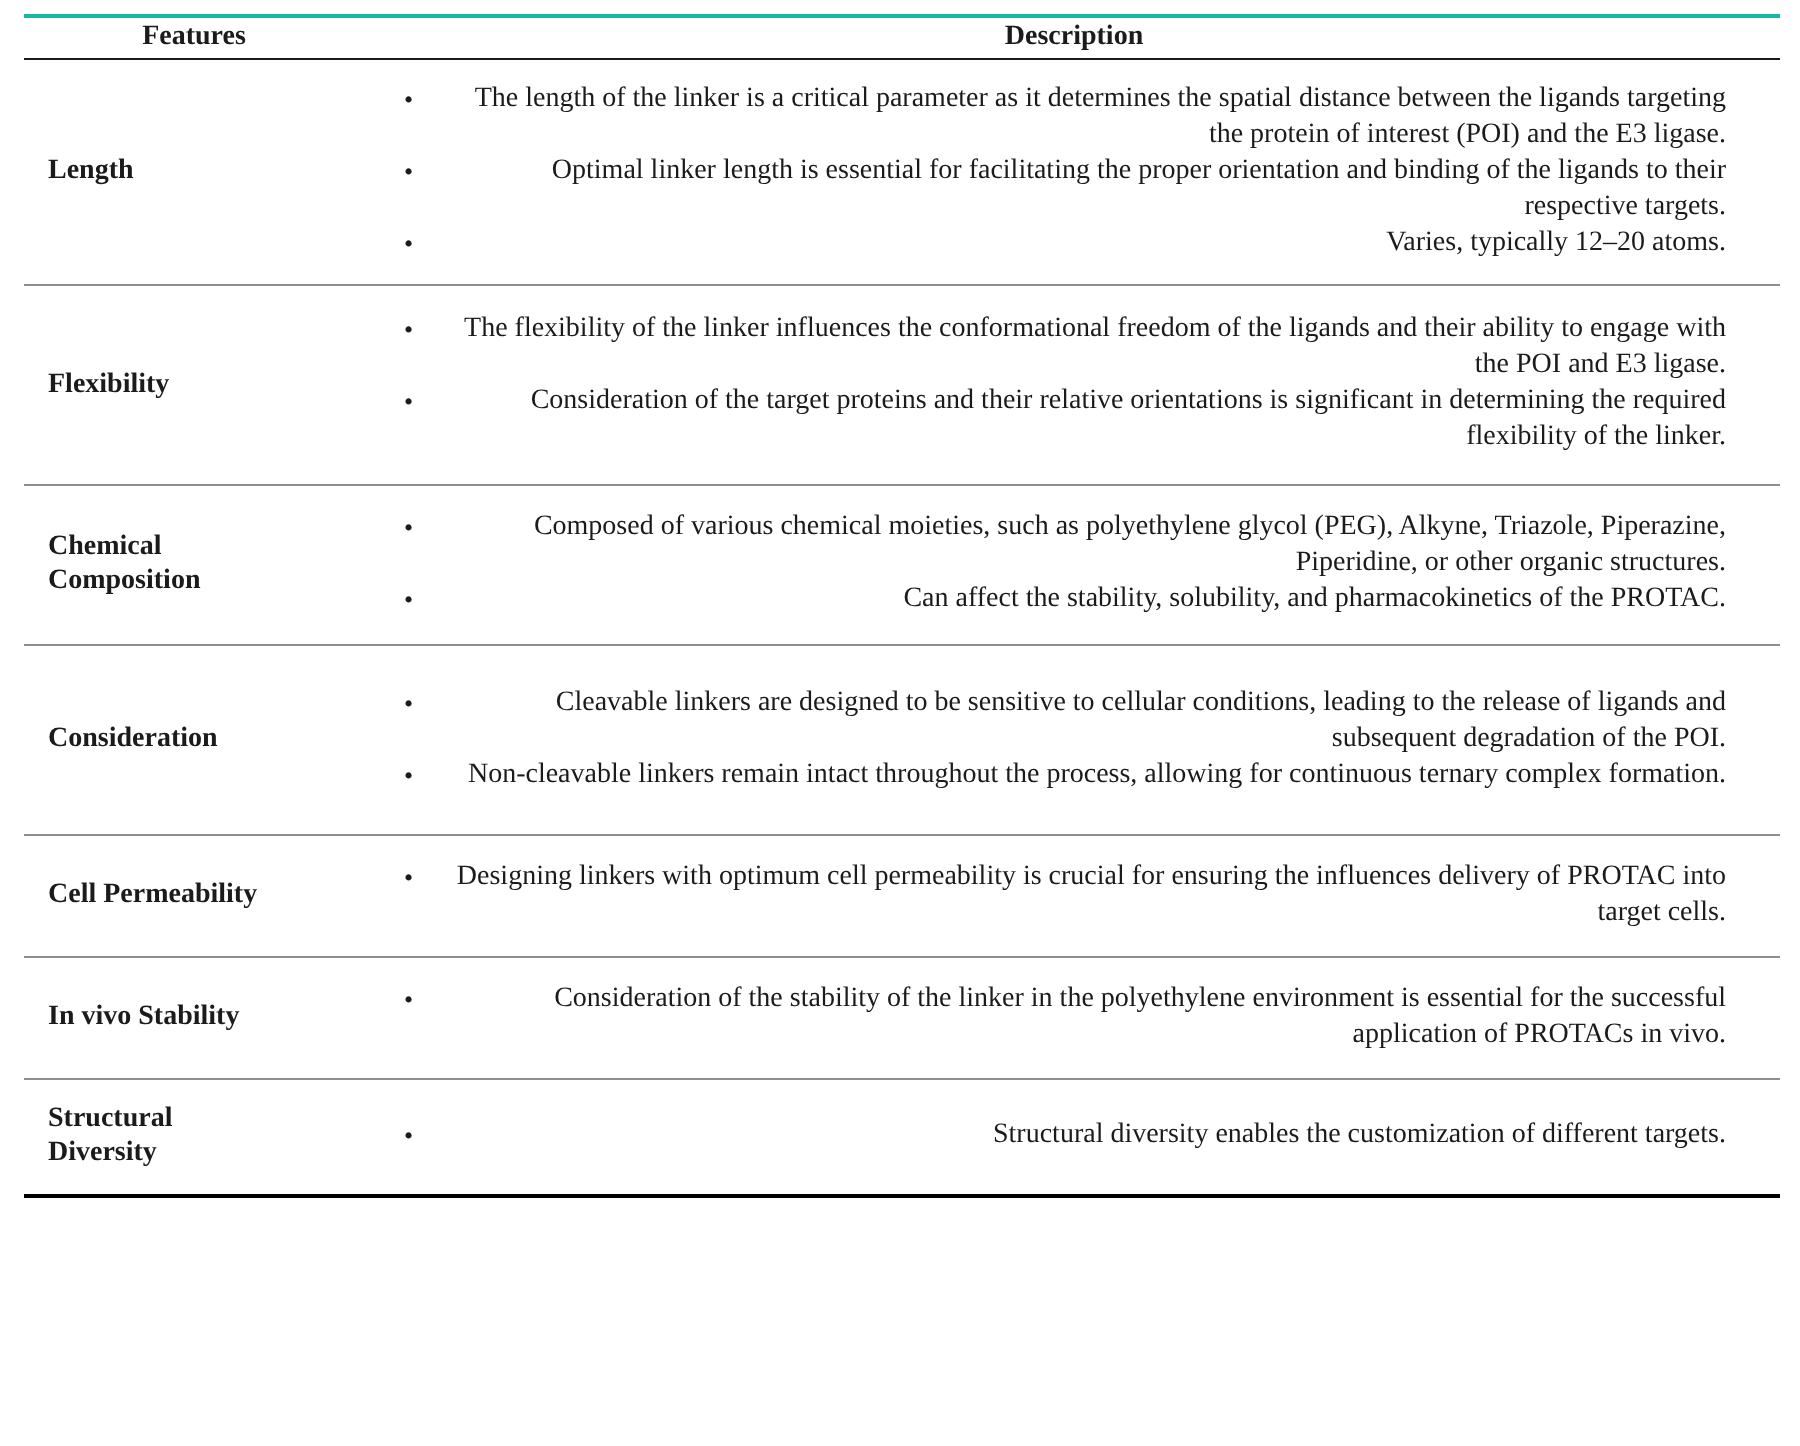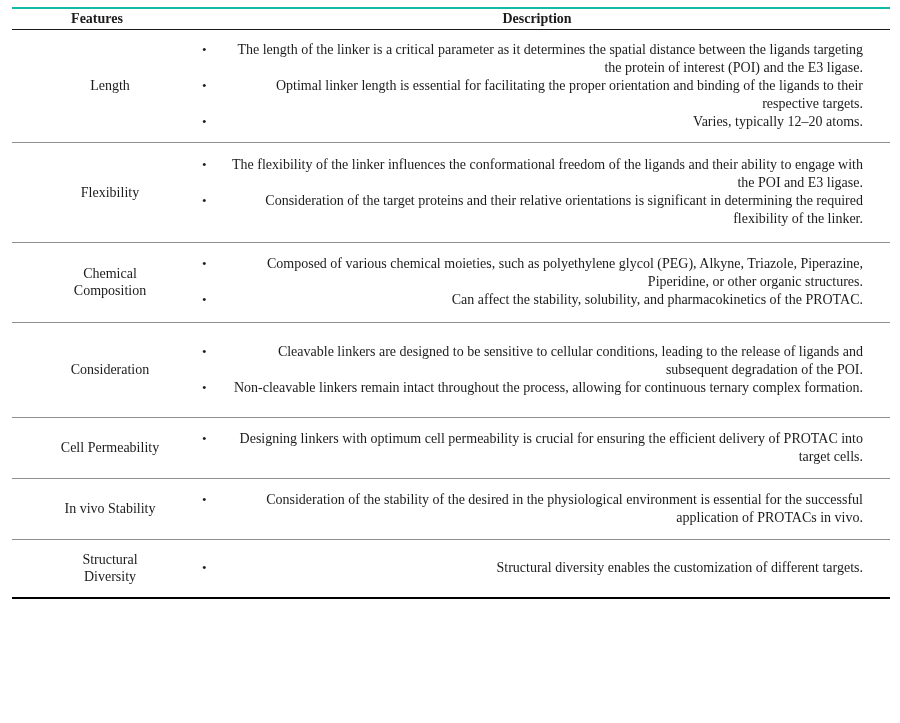--- a/index.html
+++ b/index.html
@@ -54,26 +54,25 @@
   tbody tr:nth-child(1) { height: 113px; }
   tbody tr:nth-child(2) { height: 100px; }
   tbody tr:nth-child(3) { height: 80px; }
   tbody tr:nth-child(4) { height: 95px; }
   tbody tr:nth-child(5) { height: 61px; }
   tbody tr:nth-child(6) { height: 61px; }
   tbody tr:nth-child(7) { height: 59px; }
   tbody tr:nth-child(8) { height: 60px; }
   tbody tr:nth-child(9) { height: 28px; }
   td.feature {
-    font-weight: normal;
+    font-weight: bold;
     font-size: 14px;
     line-height: 17px;
     padding-left: 12px;
     white-space: pre-line;
-    text-align: center;
   }
   td.desc ul {
     list-style: none;
     margin: 0;
     padding: 0;
   }
   td.desc li {
     display: flex;
     align-items: flex-start;
   }
@@ -174,35 +173,35 @@
           </ul>
         </td>
       </tr>
 
       <tr>
         <td class="feature">Cell Permeability</td>
         <td class="desc">
           <ul>
             <li>
               <span class="bullet">•</span>
-              <span class="txt">Designing linkers with optimum cell permeability is crucial for ensuring the efficient delivery of PROTAC into target cells.</span>
+              <span class="txt">Designing linkers with optimum cell permeability is crucial for ensuring the influences delivery of PROTAC into target cells.</span>
             </li>
           </ul>
         </td>
       </tr>
 
 
 
       <tr>
         <td class="feature">In vivo Stability</td>
         <td class="desc">
           <ul>
             <li>
               <span class="bullet">•</span>
-              <span class="txt">Consideration of the stability of the desired in the physiological environment is essential for the successful application of PROTACs in vivo.</span>
+              <span class="txt">Consideration of the stability of the linker in the polyethylene environment is essential for the successful application of PROTACs in vivo.</span>
             </li>
           </ul>
         </td>
       </tr>
 
       <tr>
         <td class="feature">Structural
 Diversity</td>
         <td class="desc">
           <ul>

